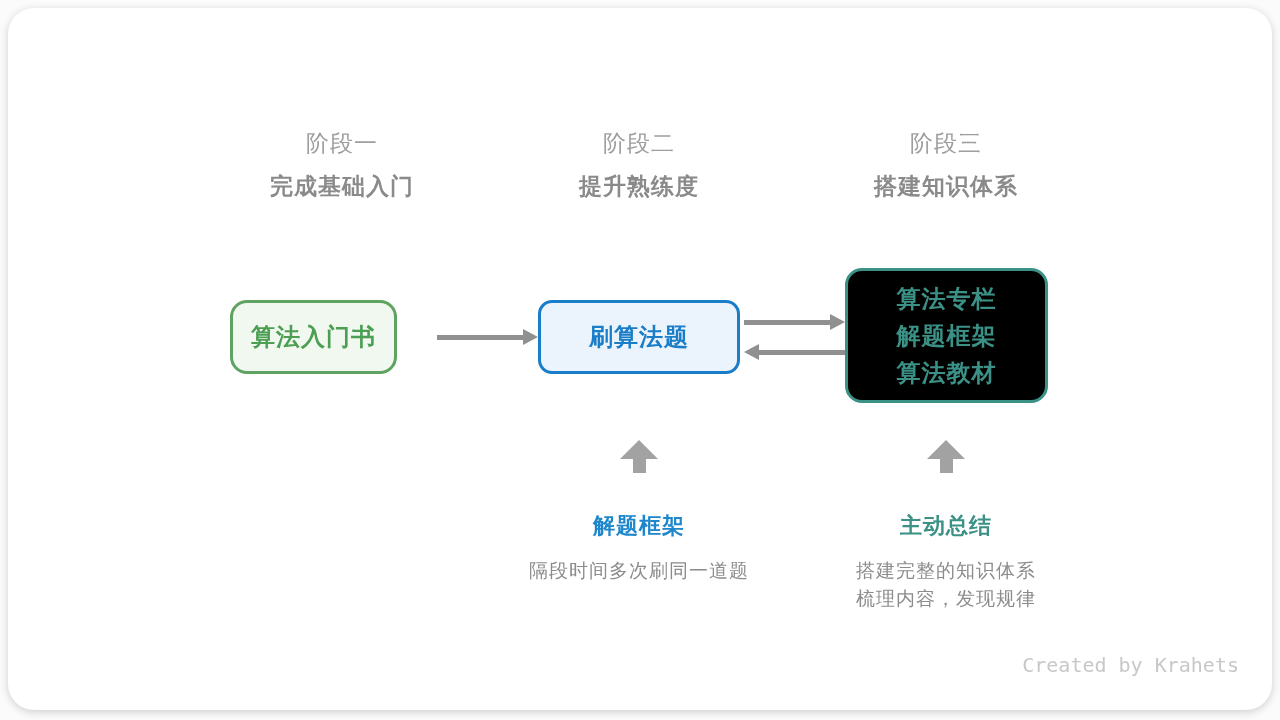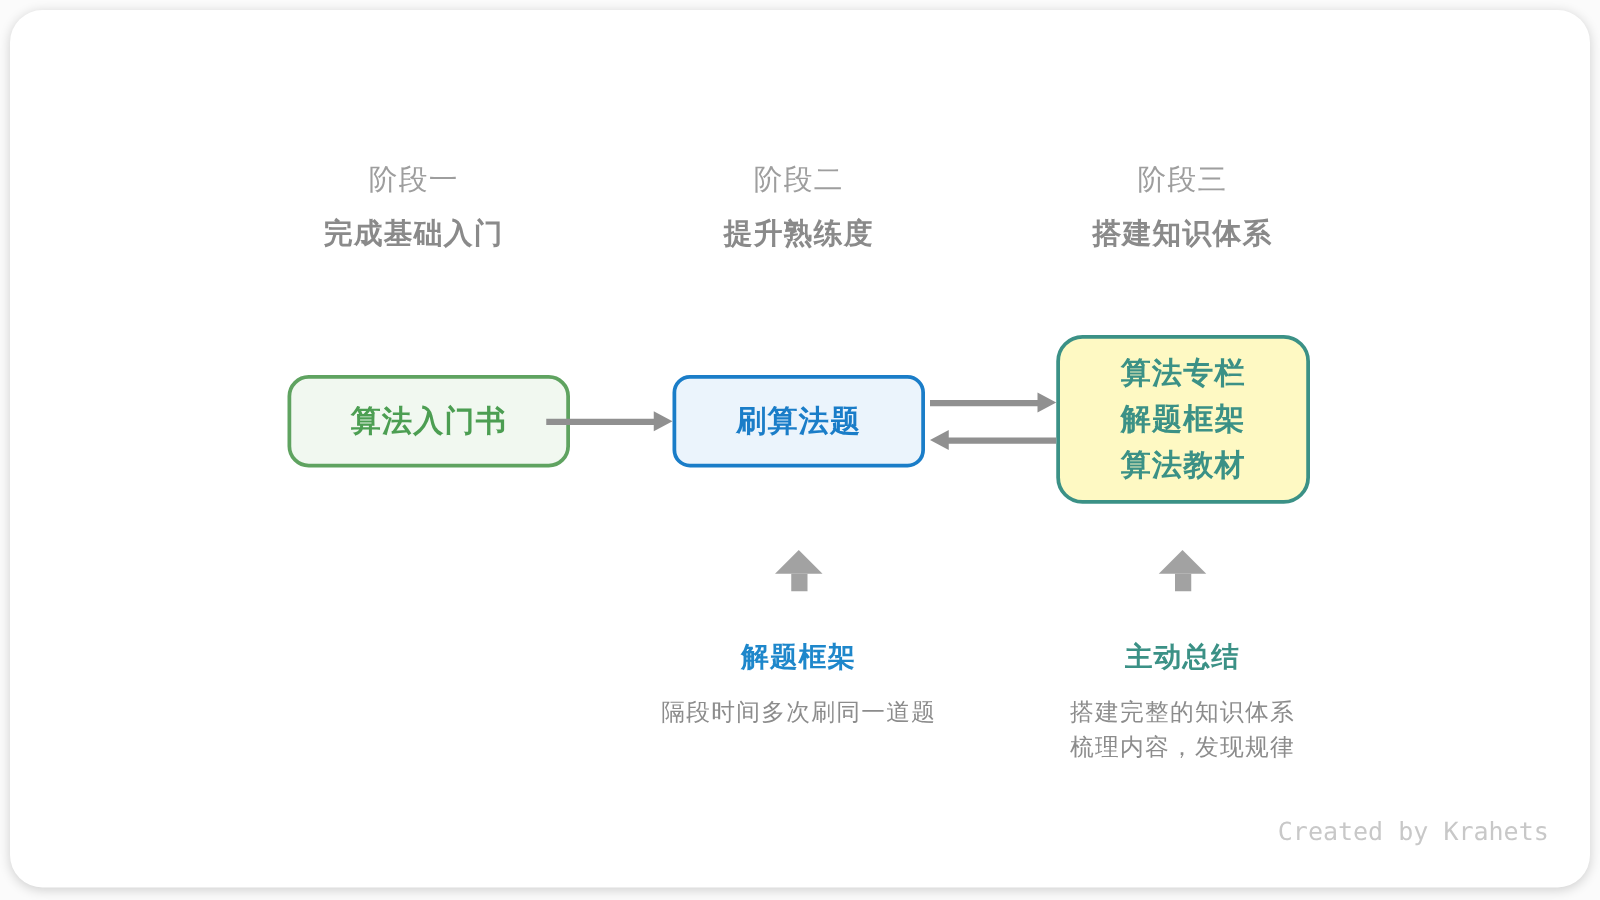--- a/index.html
+++ b/index.html
@@ -15,21 +15,21 @@
     left: 8px; top: 8px;
     width: 1264px; height: 702px;
     background: #ffffff;
     border-radius: 26px;
     box-shadow: 0 2px 9px rgba(0,0,0,0.18);
   }
   .abs { position: absolute; }
   .cx { transform: translateX(-50%); white-space: nowrap; }
 
   
-  .col1 { left: 331px; }
+  .col1 { left: 342px; }
   .col2 { left: 639px; }
   .col3 { left: 946px; }
 
   .stage-label {
     top: 128px;
     font-size: 23px;
     color: #9e9e9e;
     letter-spacing: 1px;
   }
   .stage-subtitle {
@@ -48,22 +48,22 @@
     display: flex;
     flex-direction: column;
     align-items: center;
     justify-content: center;
     font-size: 24px;
     font-weight: bold;
     letter-spacing: 1px;
   }
   .node-green { border-color: #5fa360; background: #f1f8f0; color: #4c9e52; }
   .node-blue  { border-color: #1a7dc8; background: #ebf4fc; color: #1a7dc8; }
-  .node-teal  { border-color: #3b9186; background: #fef9c3; color: #3b9186; border-radius: 21px; }
-  .node1 { left: 230px; top: 300px; width: 226px; height: 74px; }
+  .node-teal  { border-color: #3b9186; background: #000000; color: #3b9186; }
+  .node1 { left: 230px; top: 300px; width: 167px; height: 74px; }
   .node2 { left: 538px; top: 300px; width: 202px; height: 74px; border-radius: 14px; }
   .node3 { left: 845px; top: 268px; width: 203px; height: 135px; }
   .node3 .line { line-height: 37px; }
 
   
   .harrow { position: absolute; height: 16px; width: 101px; }
   .harrow .stem {
     position: absolute; top: 6px; height: 5px;
     background: #909090;
   }

